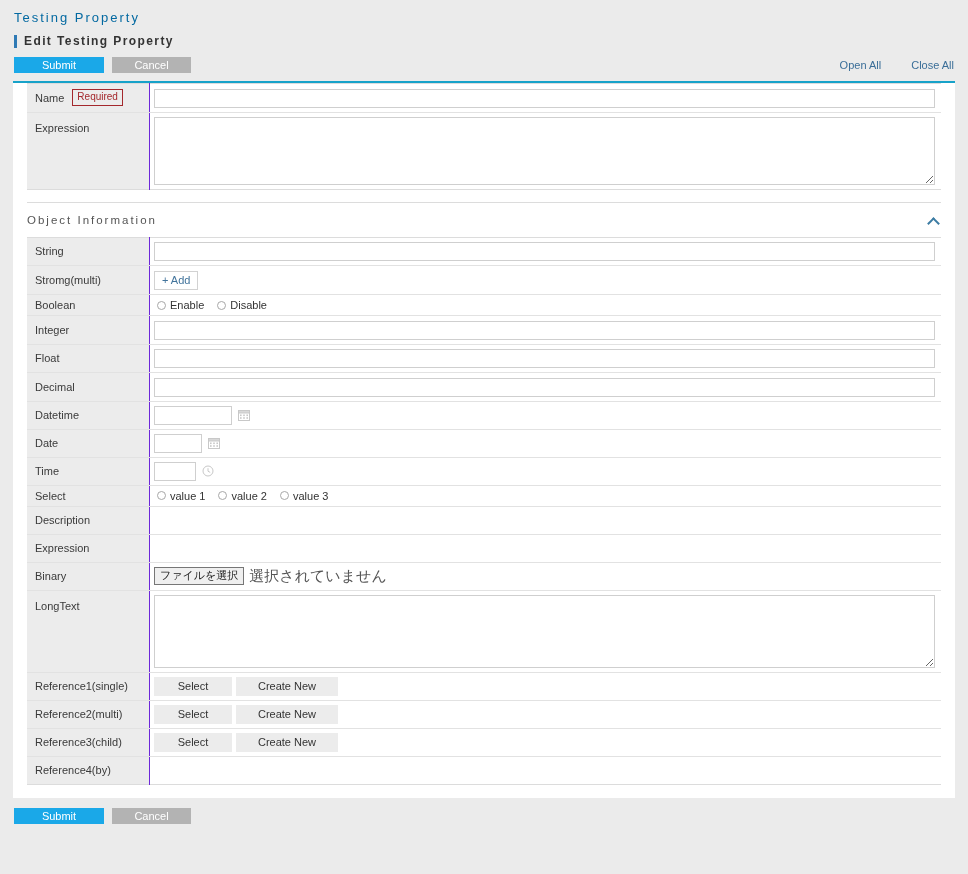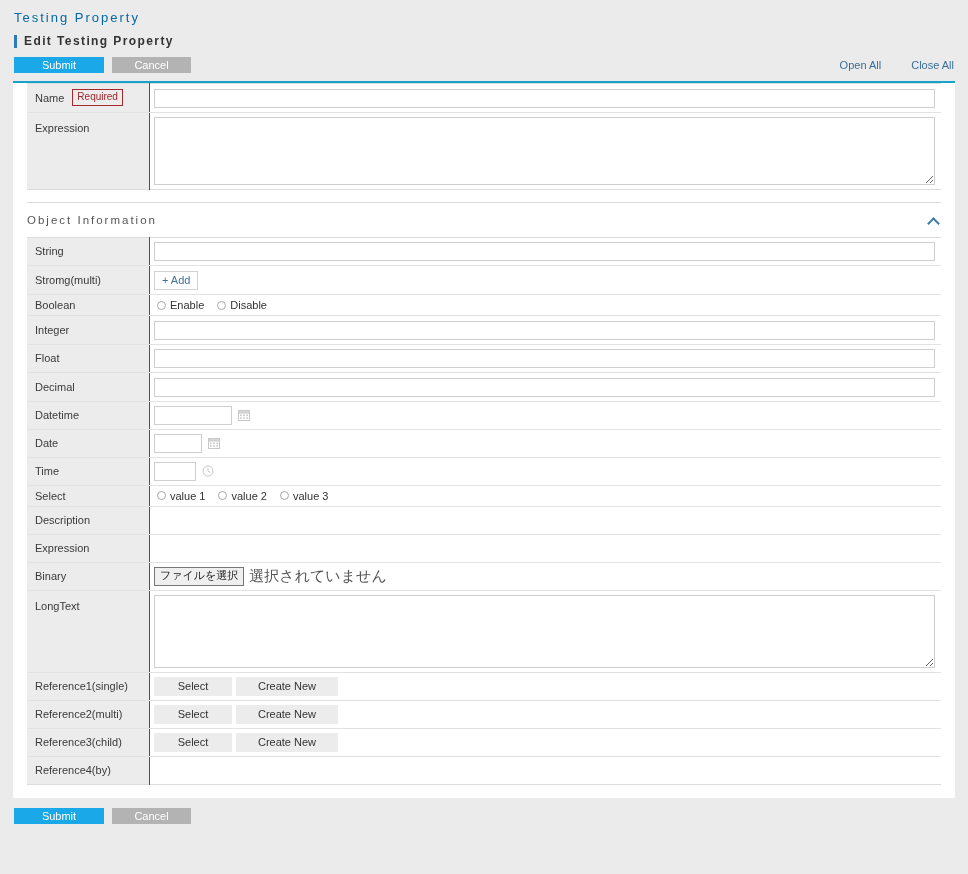--- a/index.html
+++ b/index.html
@@ -262,21 +262,21 @@
   .icon-btn {
     width: 12px;
     height: 12px;
     flex: none;
     cursor: pointer;
     display: block;
   }
 
   .filerow {
     display: flex;
-    align-items: flex-end;
+    align-items: center;
     gap: 5px;
   }
   .filebtn {
     border: 1px solid #767676;
     background: #efefef;
     color: #222;
     font-size: 11px;
     font-family: inherit;
     padding: 1px 5px 2px 5px;
     cursor: pointer;

